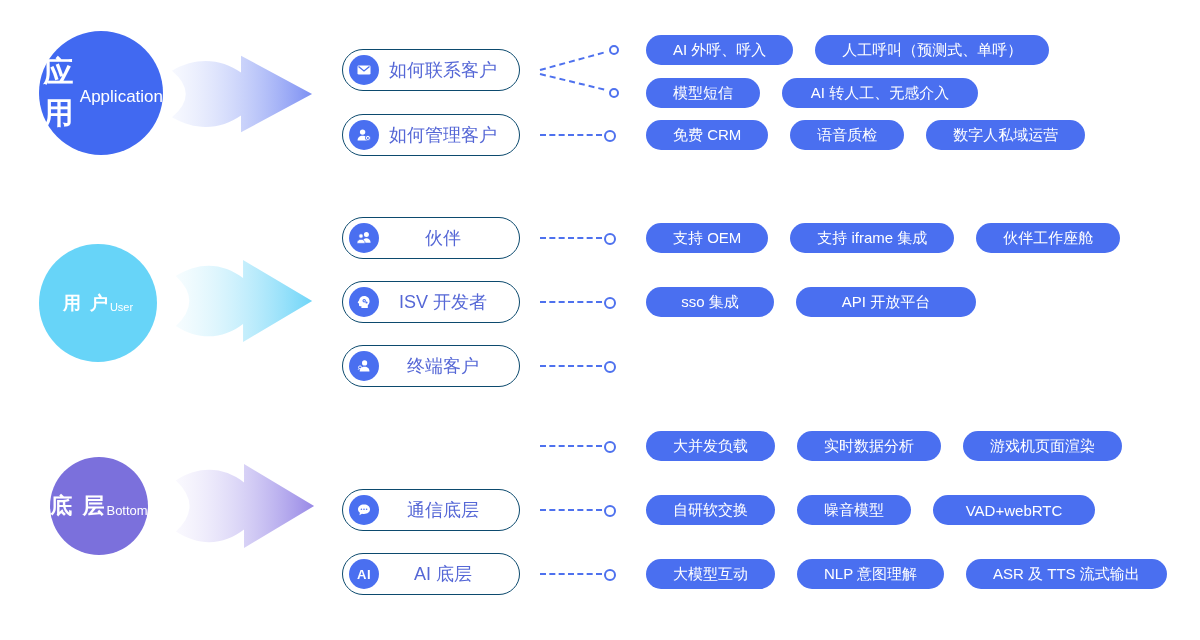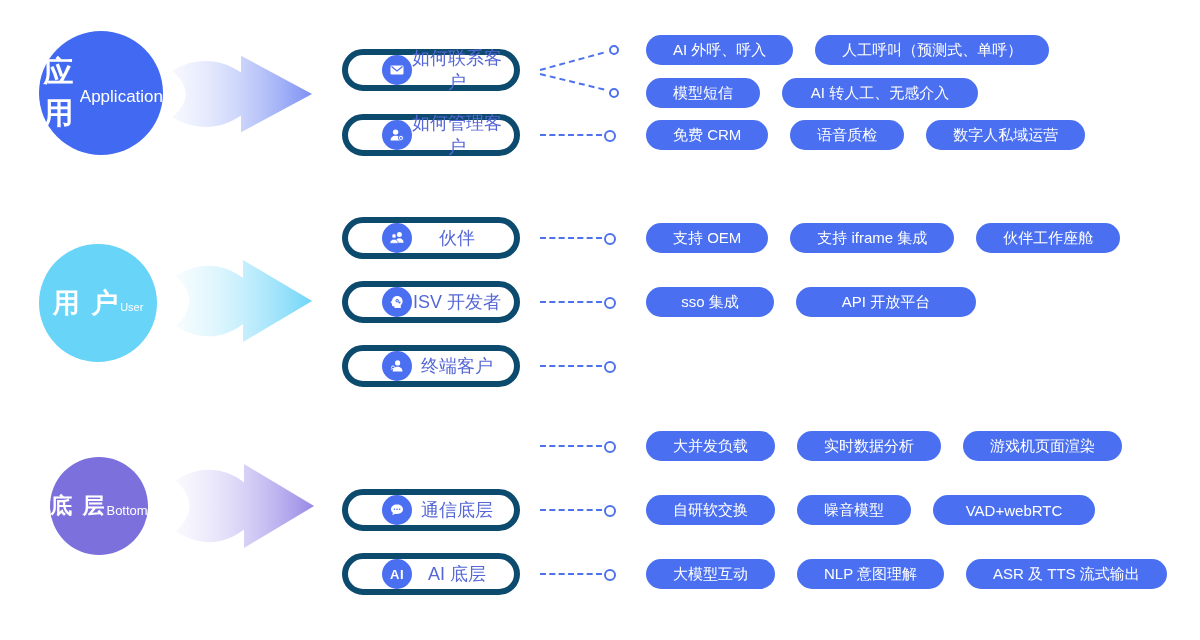--- a/index.html
+++ b/index.html
@@ -8,34 +8,34 @@
     font-family:"Liberation Sans","DejaVu Sans",sans-serif;
   }
   
   .circle{position:absolute;border-radius:50%;display:flex;flex-direction:row;
     align-items:center;justify-content:center;color:#fff;text-align:center;}
   .circle-app{left:39px;top:31px;width:124px;height:124px;background:#4169F1;}
   .circle-user{left:39px;top:244px;width:118px;height:118px;background:#67D4F8;}
   .circle-bottom{left:50px;top:457px;width:98px;height:98px;background:#7B70DC;}
   .circle-zh{font-weight:bold;letter-spacing:2px;}
   .circle-app .circle-zh{font-size:30px;}
-  .circle-user .circle-zh{font-size:27px;text-align:center;}
+  .circle-user .circle-zh{font-size:18px;text-align:center;}
   .circle-bottom .circle-zh{font-size:22px;}
   .circle-en{margin-top:8px;}
   .circle-app .circle-en{font-size:17px;}
   .circle-user .circle-en{font-size:11px;}
   .circle-bottom .circle-en{font-size:13px;}
   
   .arrow{position:absolute;}
   
   .capsule{position:absolute;left:342px;width:178px;height:42px;background:#fff;
-    border:6px solid #0c4a6e;border-radius:22px;display:flex;align-items:center;
+    border:1px solid #0c4a6e;border-radius:22px;display:flex;align-items:center;
     box-sizing:border-box;padding-left:6px;}
   .cap-icon{width:30px;height:30px;border-radius:50%;background:#4A6FF0;flex:0 0 30px;
-    display:flex;align-items:center;justify-content:center;margin-left:28px;}
+    display:flex;align-items:center;justify-content:center;}
   .cap-label{flex:1;text-align:center;color:#5567D6;font-size:18px;padding-right:12px;}
   .ai-glyph{color:#fff;font-size:13px;font-weight:bold;letter-spacing:0.5px;}
   
   .connector{position:absolute;left:540px;width:62px;height:0;
     border-top:2px dashed #4E71EE;}
   .connector .dot{position:absolute;right:-14px;top:-6px;width:8px;height:8px;
     border:2px solid #4E71EE;border-radius:50%;background:#fff;}
   .branch{position:absolute;left:536px;top:40px;}
   .dline{stroke:#4E71EE;stroke-width:2;stroke-dasharray:6 4;fill:none;}
   .dcircle{fill:#fff;stroke:#4E71EE;stroke-width:2;}

